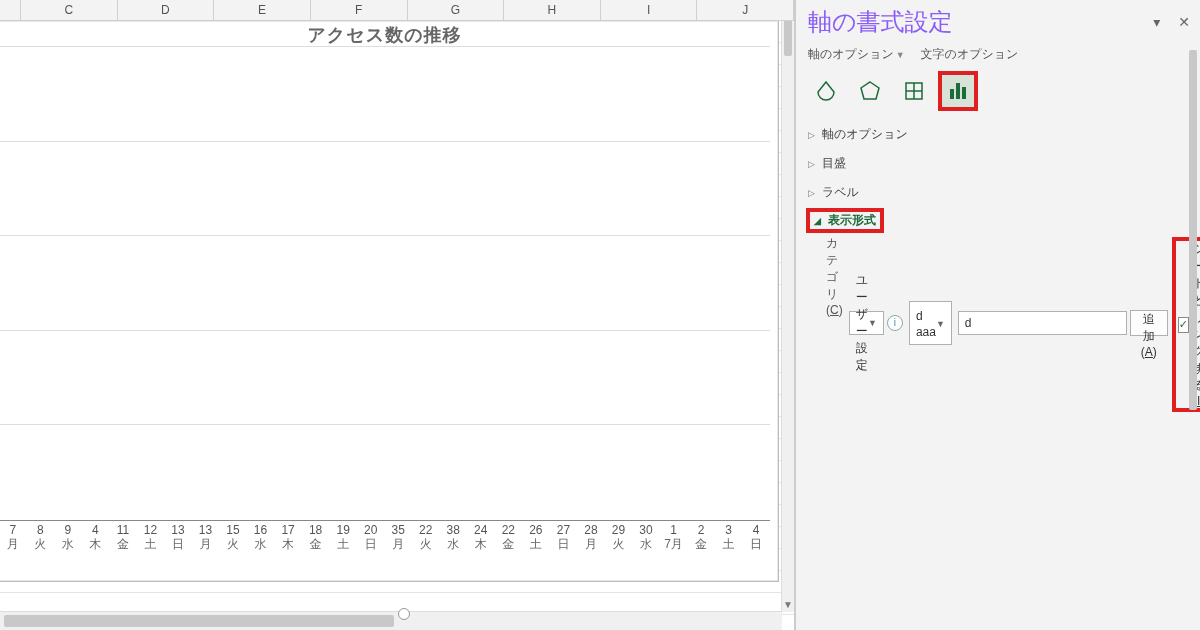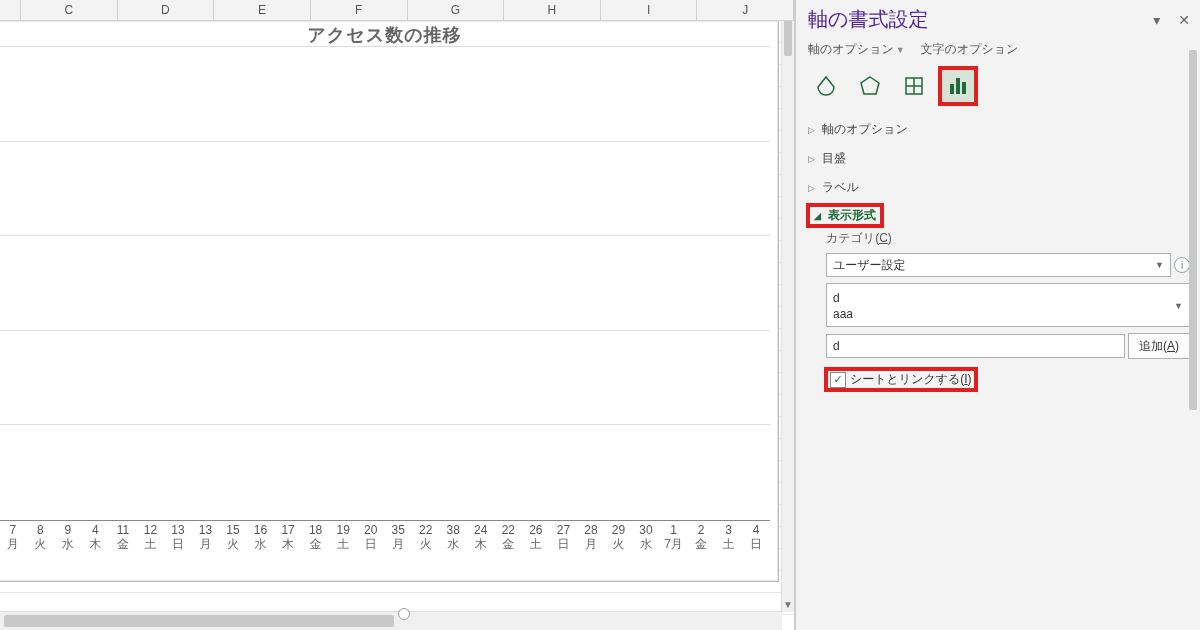--- a/index.html
+++ b/index.html
@@ -25,36 +25,36 @@
   .xaxis .tick .w{display:block;color:#666;}
   .scrollbar-h{position:absolute;left:0;right:12px;bottom:0;height:18px;background:#f0f0f0;border-top:1px solid #ddd;}
   .scrollbar-h .thumb{position:absolute;top:3px;height:12px;background:#c8c8c8;border-radius:2px;}
   .scrollbar-h .knob{position:absolute;top:-4px;width:10px;height:10px;border:1px solid #999;background:#fff;border-radius:50%;left:398px;}
   .scrollbar-v{position:absolute;top:0;right:0;width:12px;bottom:18px;background:#f0f0f0;border-left:1px solid #ddd;}
   .scrollbar-v .thumb{position:absolute;left:2px;width:8px;background:#c8c8c8;border-radius:2px;}
   .scrollbar-v .arrow{position:absolute;left:0;right:0;height:14px;color:#777;text-align:center;font-size:10px;line-height:14px;}
   
   .pane{width:405px;background:#f3f3f3;border-left:1px solid #ccc;display:flex;flex-direction:column;padding:6px 10px 10px 12px;box-sizing:border-box;}
   .pane-header{display:flex;align-items:center;justify-content:space-between;margin-bottom:8px;}
-  .pane-title{color:#4c1d95;font-size:20px;font-weight:normal;}
+  .pane-title{color:#8b5cf6;font-size:24px;font-weight:normal;}
   .pane-header .ctrls{display:flex;gap:18px;color:#666;font-size:14px;}
   .tabs-row{display:flex;gap:16px;align-items:center;color:#555;font-size:12px;margin-bottom:10px;}
   .tabs-row .tab{display:flex;align-items:center;gap:2px;}
   .tabs-row .caret{font-size:9px;color:#888;}
   .icon-row{display:flex;gap:8px;margin-bottom:14px;}
   .icon-btn{width:36px;height:36px;display:flex;align-items:center;justify-content:center;color:#1d6b3a;}
   .icon-btn svg{width:24px;height:24px;stroke:#1d6b3a;fill:none;stroke-width:1.5;}
   .icon-btn.selected{background:#d7e3d7;}
   .highlight-red{outline:4px solid #e02020;outline-offset:-2px;}
   .section{margin-bottom:6px;}
   .section .sec-head{display:flex;align-items:center;gap:4px;padding:3px 0;color:#444;font-size:12px;cursor:pointer;}
   .section .tri{font-size:9px;color:#777;width:10px;}
   .section.open .tri{color:#1d6b3a;}
   .section.open .sec-head{color:#1d6b3a;font-weight:bold;}
-  .section-body{padding:4px 0 0 18px;display:flex;flex-direction:column;gap:6px;}
+  .section-body{padding:4px 0 0 18px;display:flex;flex-direction:row;gap:6px;}
   .field-label{font-size:12px;color:#555;}
   .row{display:flex;align-items:center;gap:3px;}
   .select,.textinput{background:#fff;border:1px solid #b0b0b0;height:24px;box-sizing:border-box;padding:2px 6px;font-size:12px;color:#333;}
   .select{flex:1;display:flex;align-items:center;justify-content:space-between;}
   .select .sel-caret{font-size:9px;color:#666;}
   .multiline{height:44px;white-space:pre;line-height:16px;padding-top:4px;overflow:hidden;flex:1;display:flex;justify-content:space-between;}
   .info-icon{width:14px;height:14px;border:1px solid #8aa;border-radius:50%;color:#58a;font-size:10px;display:inline-flex;align-items:center;justify-content:center;background:#fff;}
   .addbtn{border:1px solid #b0b0b0;background:#fdfdfd;height:26px;padding:0 10px;font-size:12px;color:#333;}
   .checkbox{width:14px;height:14px;border:1px solid #888;background:#fff;display:inline-flex;align-items:center;justify-content:center;font-size:11px;color:#1d6b3a;margin-right:4px;}
   .linkrow{display:inline-flex;align-items:center;padding:2px 4px;}

